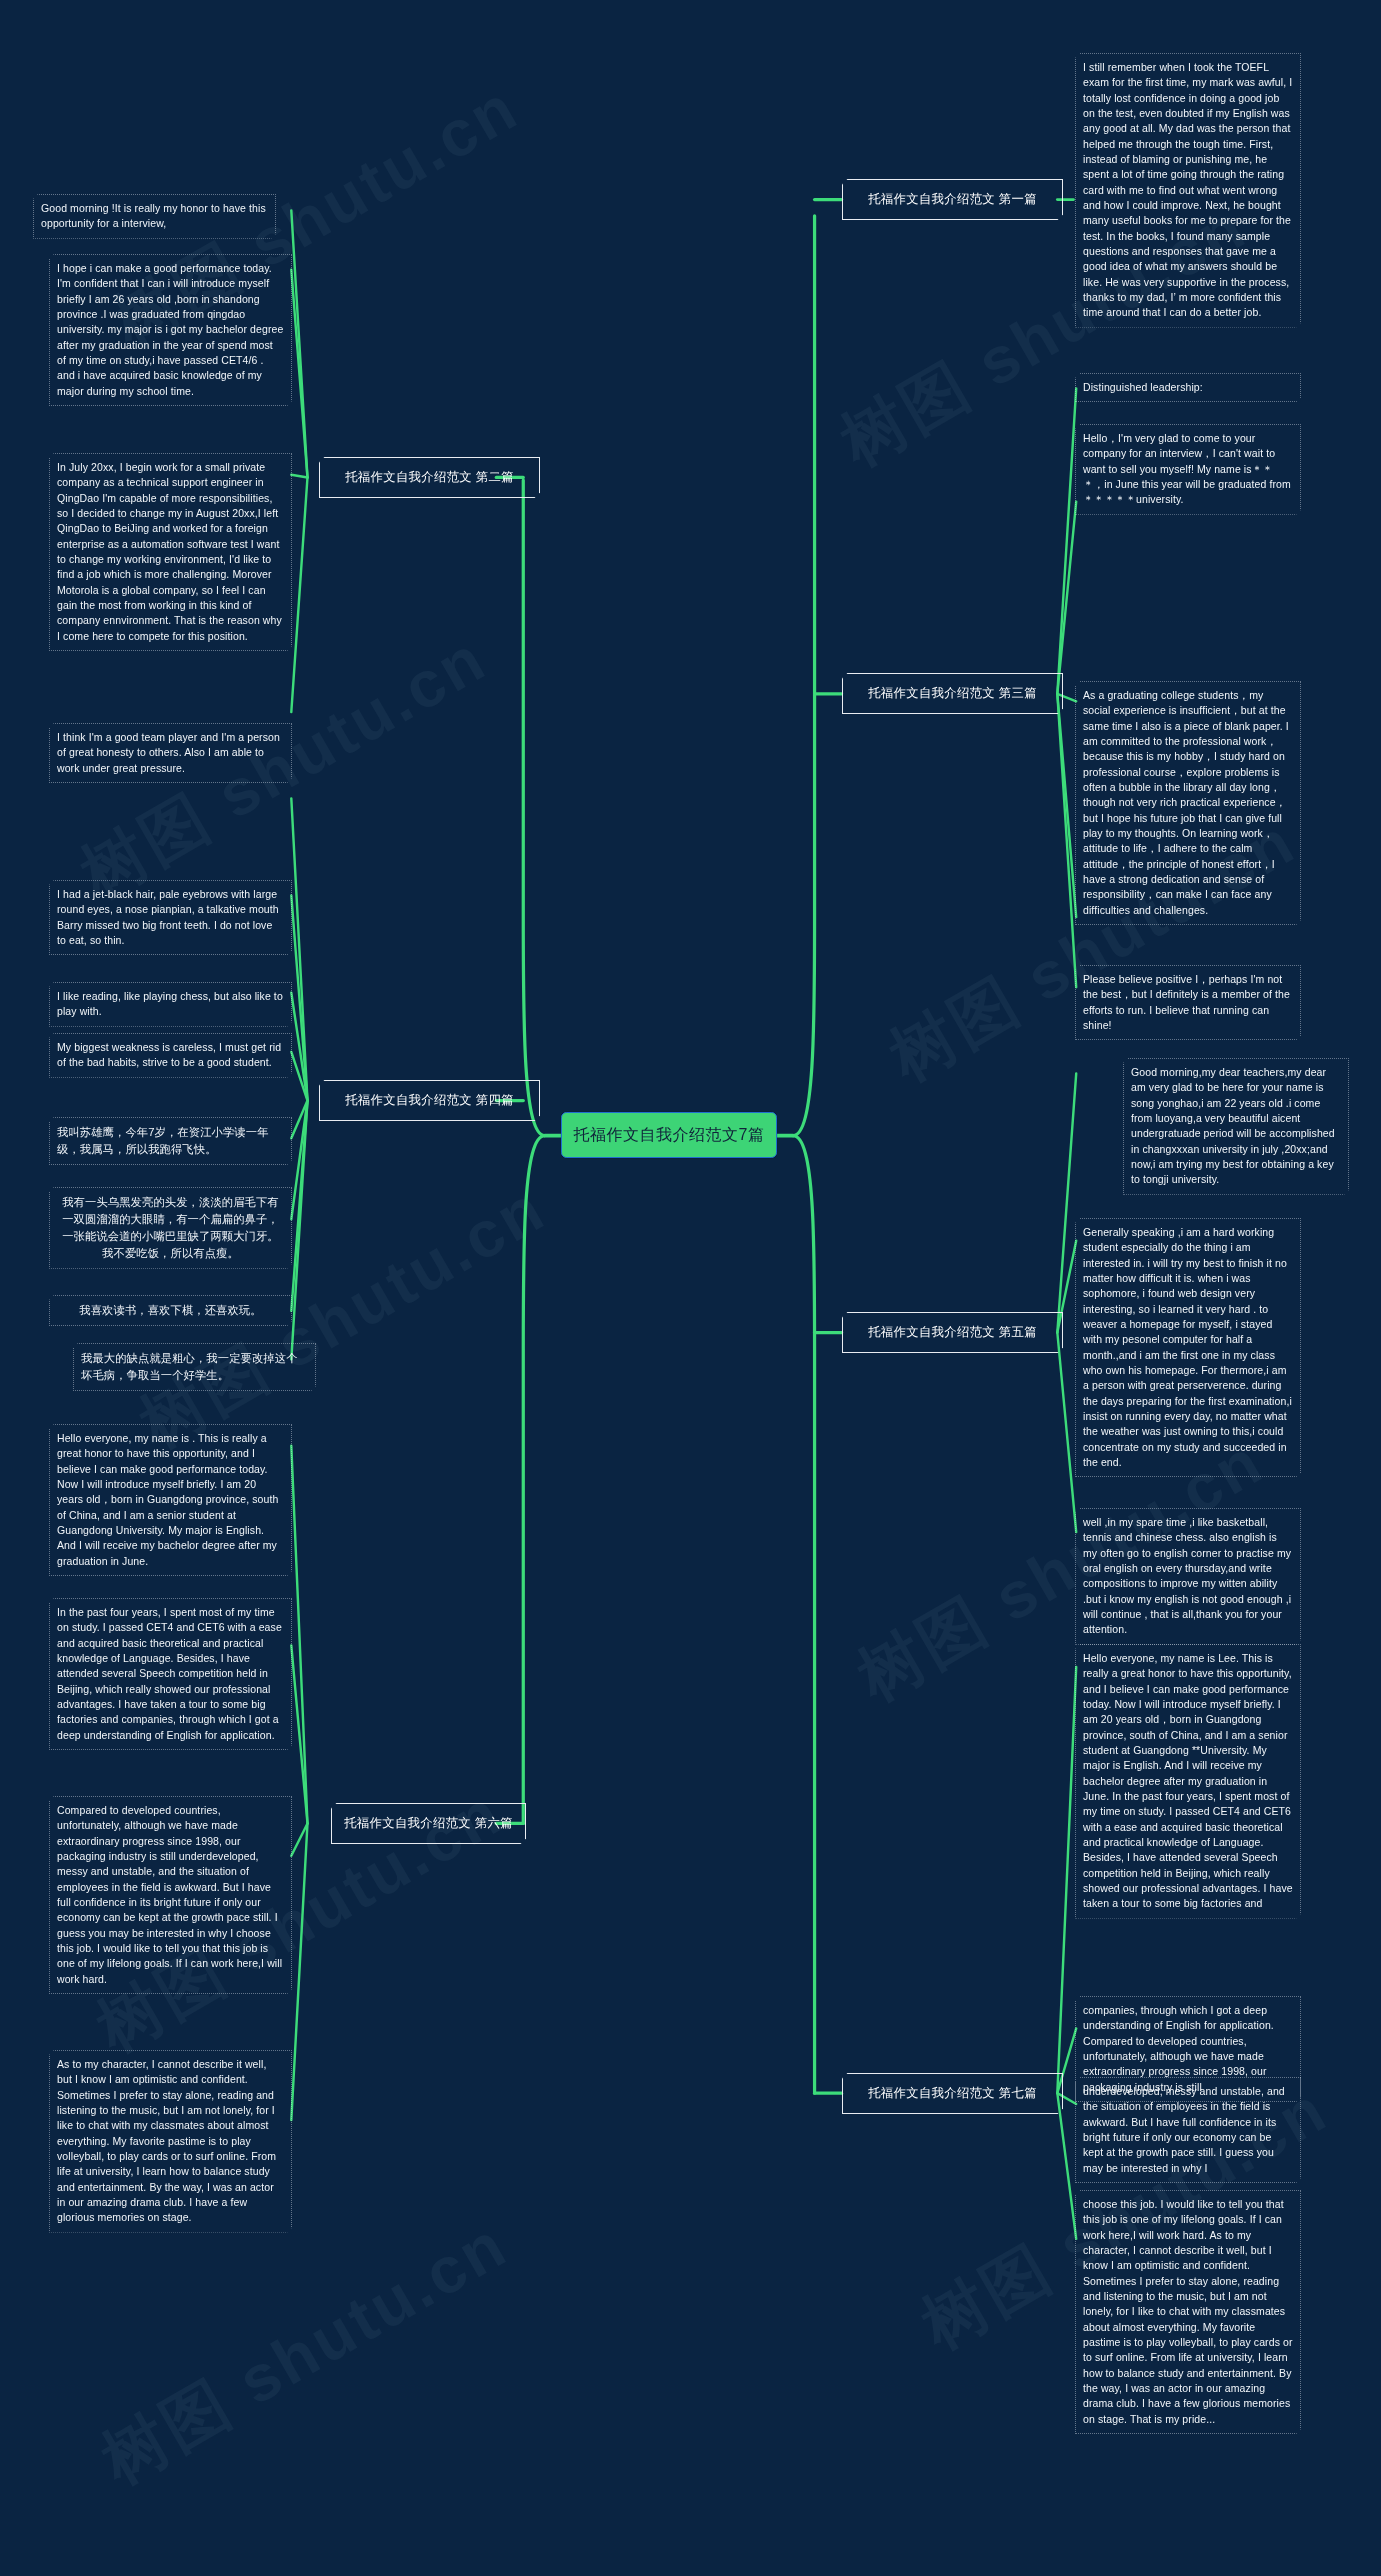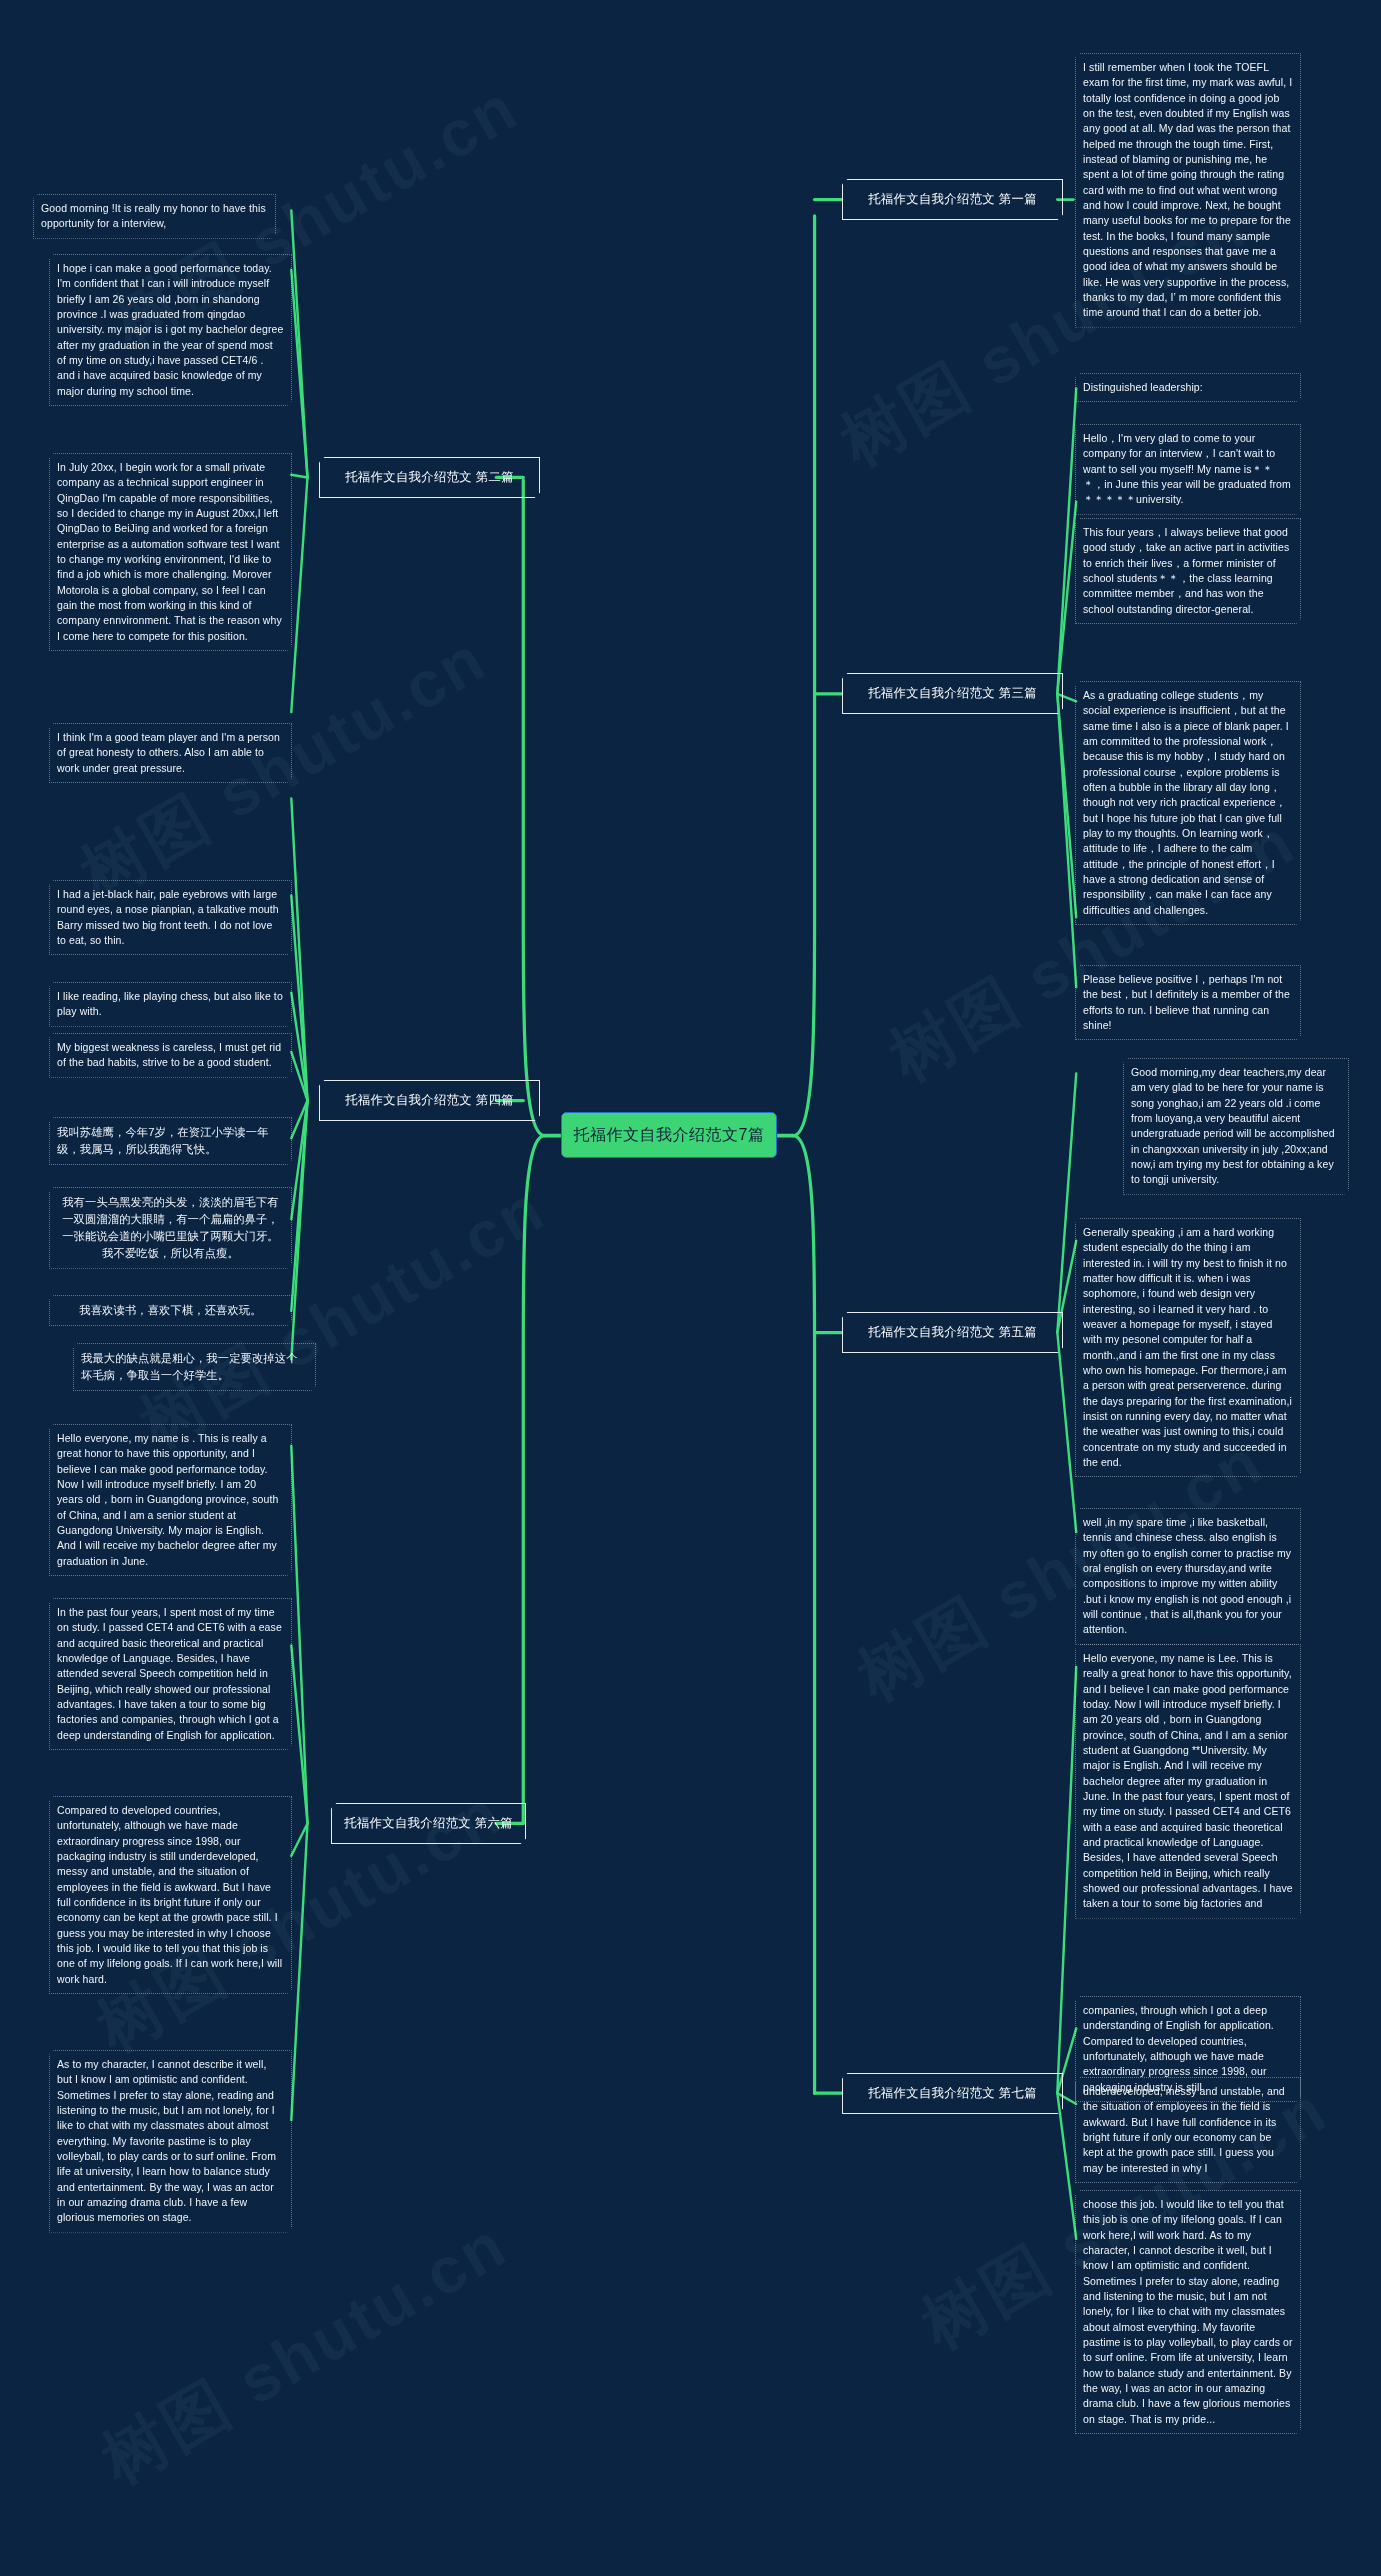--- a/index.html
+++ b/index.html
@@ -187,21 +187,20 @@
   </div>
 
   <div class="branch-node" style="left:842px; top:2073px; width:221px; height:41px;">
     <span>托福作文自我介绍范文 第七篇</span>
   </div>
 
   <div class="leaf" style="left:1075px; top:53px; width:226px;">I still remember when I took the TOEFL exam for the first time, my mark was awful, I totally lost confidence in doing a good job on the test, even doubted if my  English was any good at all. My dad was the person that helped me through the tough time. First, instead of blaming or punishing me, he spent a lot of time going through the rating card with me to  find out what went wrong and how I could improve. Next, he bought many useful books for me to prepare for the test. In the books, I found many sample questions and responses that gave me a good idea of what my answers should be like. He was very supportive in the process, thanks to my dad, I’ m more confident this time around that I can do a  better job.</div>
 
   <div class="leaf" style="left:1075px; top:373px; width:226px;">Distinguished leadership:</div>
   <div class="leaf" style="left:1075px; top:424px; width:226px;">Hello，I'm very glad to come to your company for an interview，I can't wait to want to sell you myself! My name is＊＊＊，in June this year will be graduated from＊＊＊＊＊university.</div>
-  <div class="leaf" style="left:1075px; top:518px; width:226px;">This four years，I always believe that good good study，take an active part in activities to enrich their lives，a former minister of school students＊＊，the class learning committee member，and has won the school outstanding director-general.</div>
   <div class="leaf" style="left:1075px; top:681px; width:226px;">As a graduating college students，my social experience is insufficient，but at the same time I also is a piece of blank paper. I am committed to the professional work，because this is my hobby，I study hard on professional course，explore problems is often a bubble in the library all day long，though not very rich practical experience，but I hope his future job that I can give full play to my thoughts. On learning  work，attitude to life，I adhere to the calm attitude，the principle of honest effort，I have a strong dedication and sense of responsibility，can make I can face any difficulties and challenges.</div>
   <div class="leaf" style="left:1075px; top:965px; width:226px;">Please believe positive I，perhaps I'm not the best，but I definitely is a member of the efforts to run. I believe that running can shine!</div>
 
   <div class="leaf" style="left:1075px; top:1058px; width:226px;margin-left:48px;">Good morning,my dear teachers,my dear  am very glad to be here for your  name is song yonghao,i am 22 years old .i come from luoyang,a very beautiful aicent  undergratuade period will be accomplished in changxxxan university in july ,20xx;and now,i am trying my best for obtaining a key to tongji university.</div>
   <div class="leaf" style="left:1075px; top:1218px; width:226px;">Generally speaking ,i am a hard working student especially do the thing i am interested in. i will try my best to finish it no matter how difficult it is. when i was sophomore, i found web design very interesting, so i learned it very hard . to weaver a homepage for myself, i stayed with my pesonel computer for half a month.,and i am the first one in my class who own his homepage. For thermore,i am a person with great perserverence. during the days preparing for the first examination,i insist on running every day, no matter what the weather was  just owning to this,i could concentrate on my study and succeeded in the end.</div>
   <div class="leaf" style="left:1075px; top:1508px; width:226px;">well ,in my spare time ,i like basketball, tennis and chinese chess. also english is my  often go to english corner to practise my oral english on every thursday,and write compositions to improve my witten ability .but i know my english is not good enough ,i will continue , that is all,thank you for your attention.</div>
 
   <div class="leaf" style="left:1075px; top:1644px; width:226px;">Hello everyone, my name is Lee. This is really a great honor to have this opportunity, and I believe I can make good performance today. Now I will introduce myself briefly. I am 20 years old，born in Guangdong province, south of China, and I am a senior student at Guangdong **University. My major is English. And I will receive my bachelor degree after my graduation in June. In the past four years, I spent most of my time on study. I passed CET4 and CET6 with a ease and acquired basic theoretical and practical knowledge of Language. Besides, I have attended several Speech competition held in Beijing, which really showed our professional advantages. I have taken a tour to some big factories and</div>
   <div class="leaf" style="left:1075px; top:1996px; width:226px;">companies, through which I got a deep understanding of English for application. Compared to developed countries, unfortunately, although we have made extraordinary progress since 1998, our packaging industry is still</div>
   <div class="leaf" style="left:1075px; top:2077px; width:226px;">underdeveloped, messy and unstable, and the situation of employees in the field is awkward. But I have full confidence in its bright future if only our economy can be kept at the growth pace still. I guess you may be interested in why I</div>

